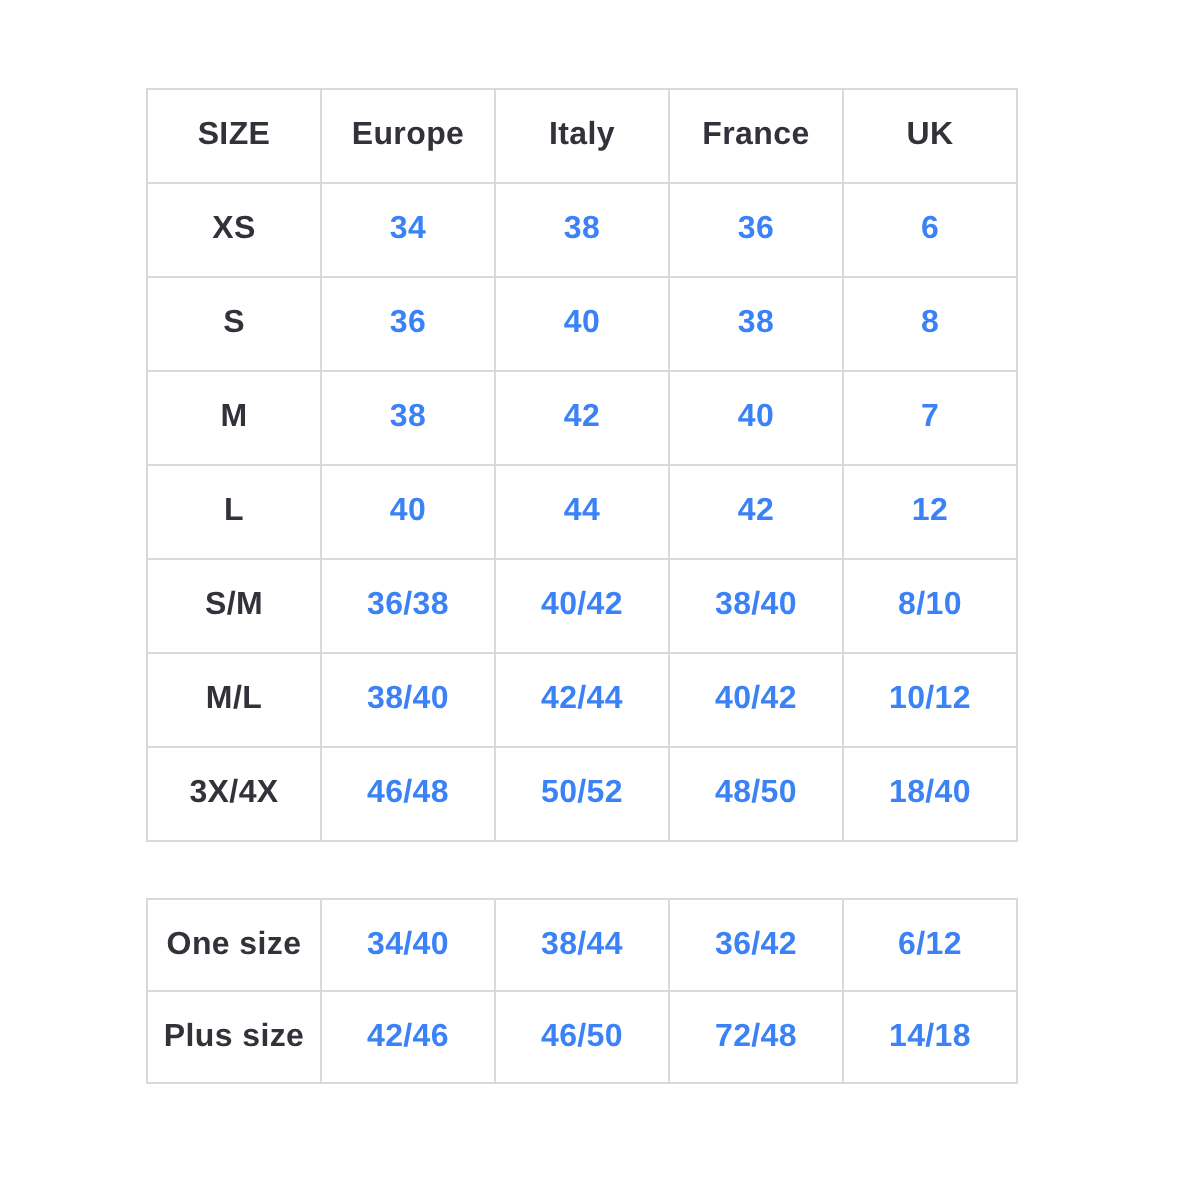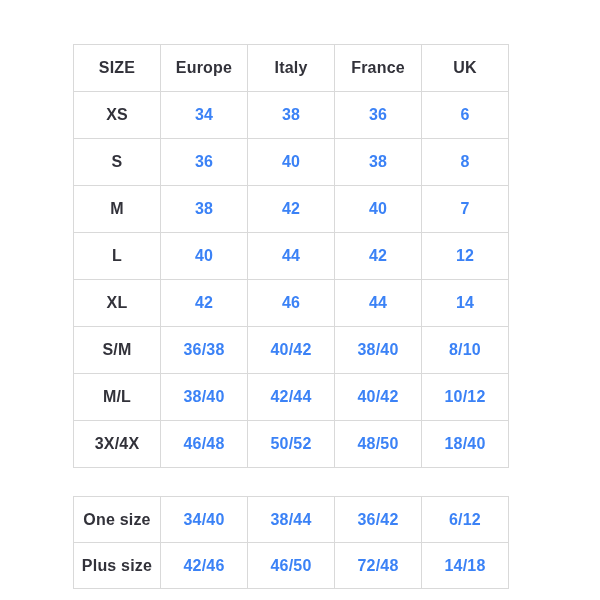--- a/index.html
+++ b/index.html
@@ -100,27 +100,20 @@
             <td class="value-cell">7</td>
           </tr>
           <tr>
             <td class="label-cell">L</td>
             <td class="value-cell">40</td>
             <td class="value-cell">44</td>
             <td class="value-cell">42</td>
             <td class="value-cell">12</td>
           </tr>
           <tr>
-            <td class="label-cell">XL</td>
-            <td class="value-cell">42</td>
-            <td class="value-cell">46</td>
-            <td class="value-cell">44</td>
-            <td class="value-cell">14</td>
-          </tr>
-          <tr>
             <td class="label-cell">S/M</td>
             <td class="value-cell">36/38</td>
             <td class="value-cell">40/42</td>
             <td class="value-cell">38/40</td>
             <td class="value-cell">8/10</td>
           </tr>
           <tr>
             <td class="label-cell">M/L</td>
             <td class="value-cell">38/40</td>
             <td class="value-cell">42/44</td>

